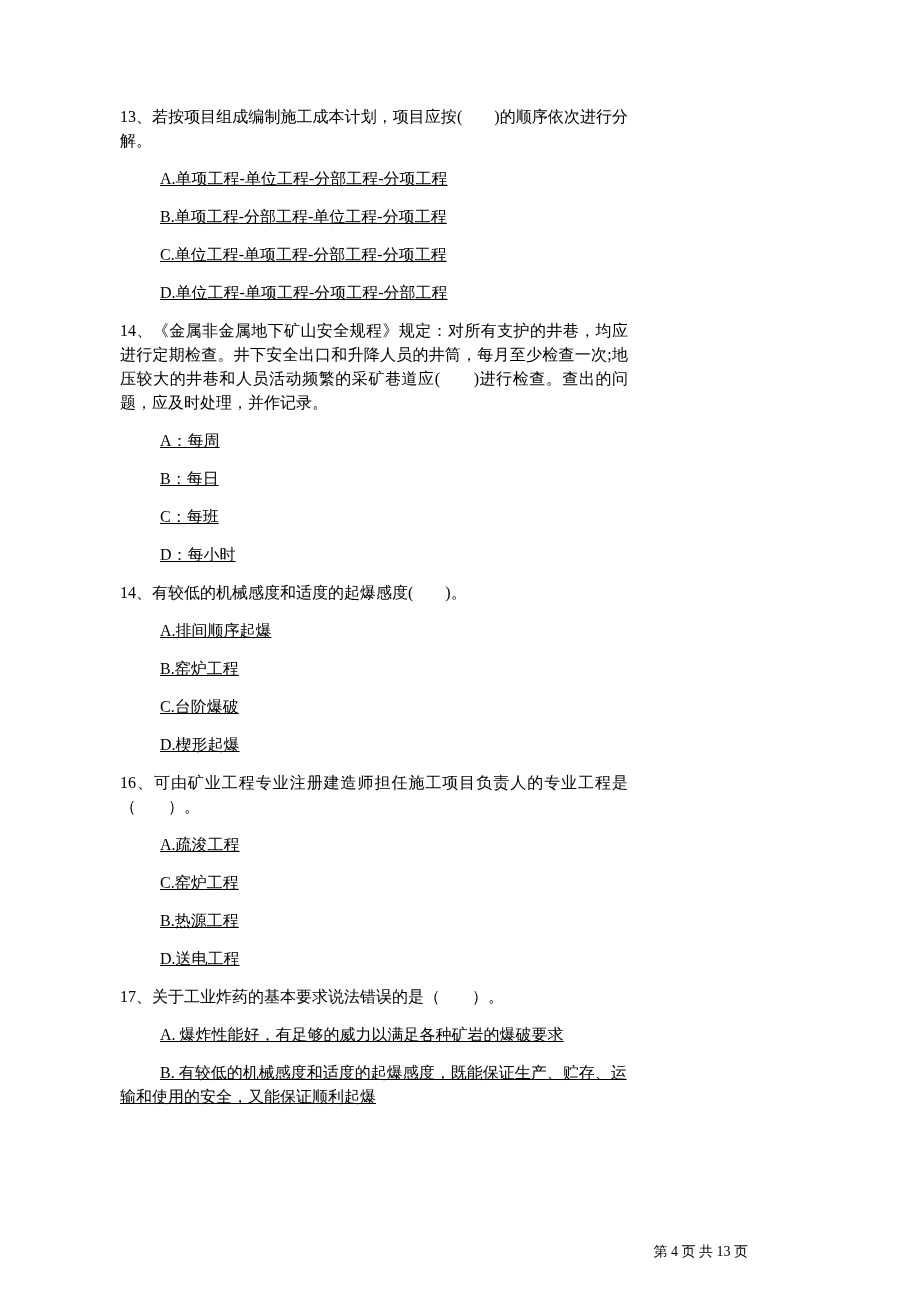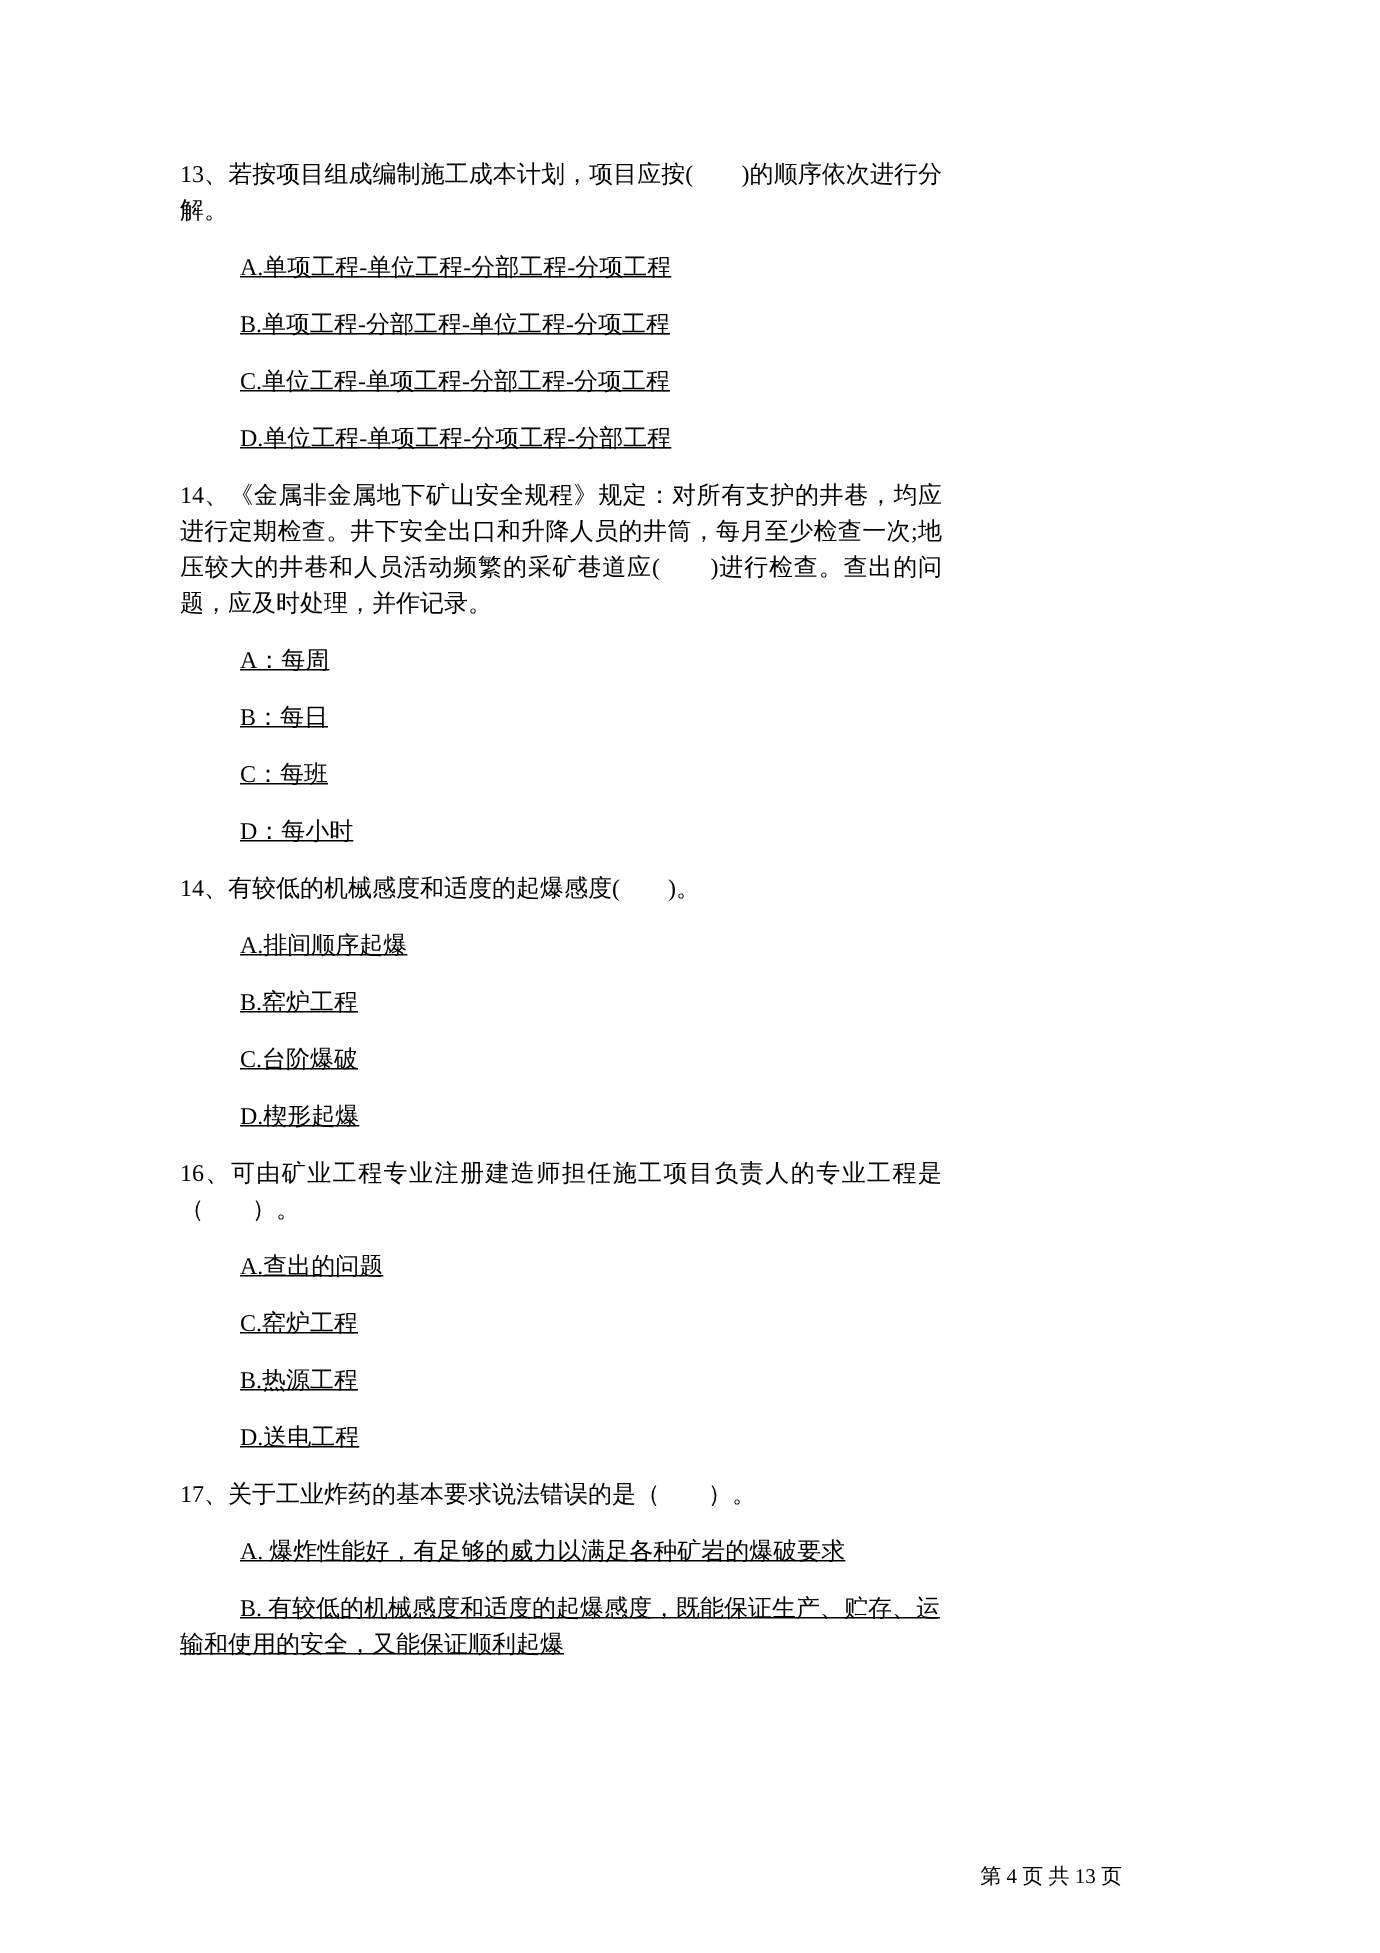--- a/index.html
+++ b/index.html
@@ -80,21 +80,21 @@
       <div class="option">C.台阶爆破</div>
       <div class="option">D.楔形起爆</div>
     </div>
   </div>
 
   <div class="question">
     <div class="q-text">
       <span>16、</span><span>可由矿业工程专业注册建造师担任施工项目负责人的专业工程是（　　）。</span>
     </div>
     <div class="options">
-      <div class="option">A.查出的问题</div>
+      <div class="option">A.疏浚工程</div>
       <div class="option">C.窑炉工程</div>
       <div class="option">B.热源工程</div>
       <div class="option">D.送电工程</div>
     </div>
   </div>
 
   <div class="question">
     <div class="q-text">
       <span>17、</span><span>关于工业炸药的基本要求说法错误的是（　　）。</span>
     </div>

